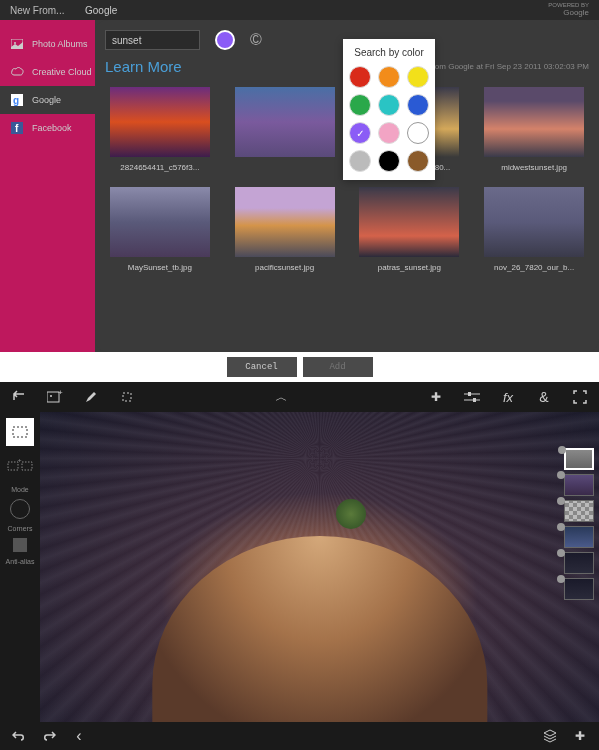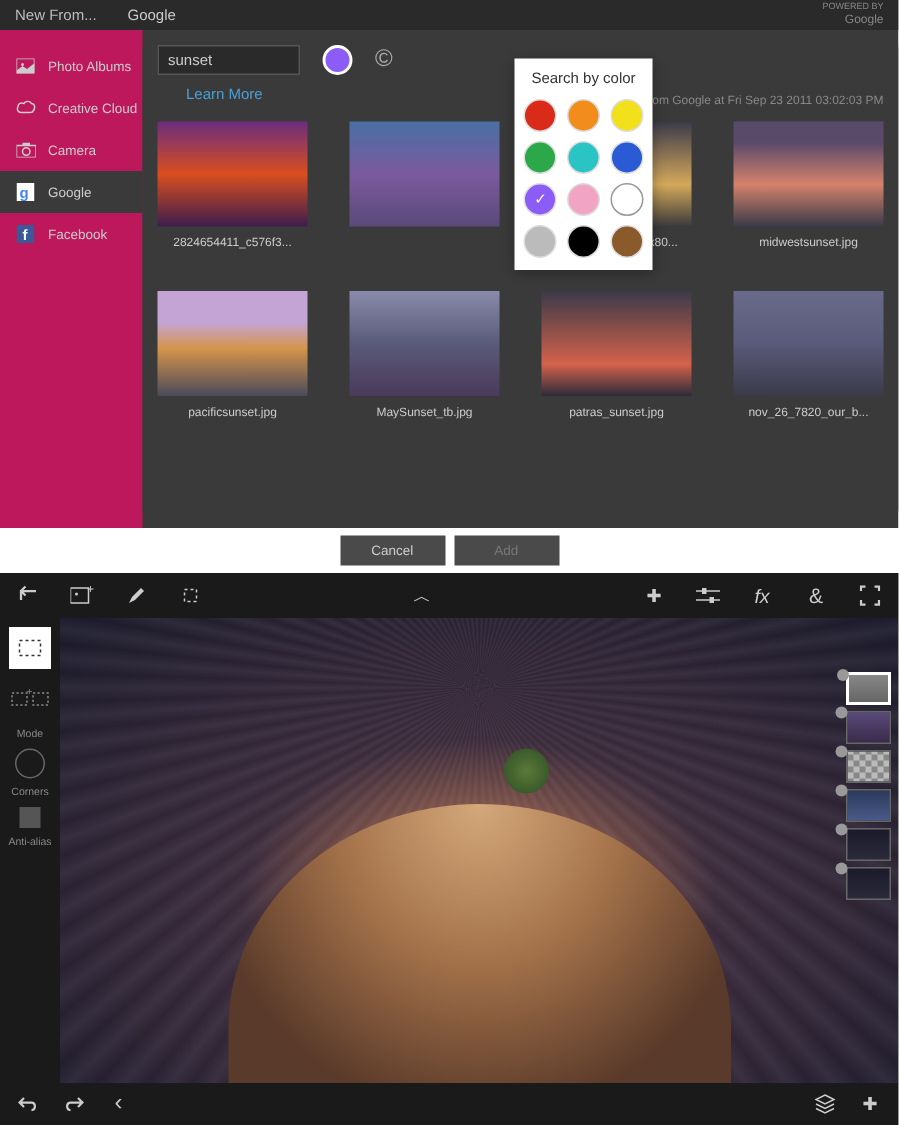--- a/index.html
+++ b/index.html
@@ -22,24 +22,24 @@
 
 .content { flex: 1; background: #3a3a3a; padding: 10px; position: relative; border-radius: 13px; }
 .search-row { display: flex; gap: 15px; align-items: center; margin-bottom: 8px; }
 .search-input { width: 95px; height: 20px; background: #2a2a2a; border: 1px solid #555; color: #ccc; font-size: 10px; padding: 0 6px; }
 .dropdown { width: 85px; height: 20px; background: #2a2a2a; border: 1px solid #555; color: #ccc; font-size: 10px; padding: 0 6px; display: flex; align-items: center; justify-content: space-between; }
 .dropdown-arrow { width: 12px; height: 20px; background: #2a2a2a; border-left: 1px solid #555; display: flex; align-items: center; justify-content: center; color: #888; font-size: 8px; }
 .color-circle { width: 20px; height: 20px; border-radius: 50%; background: #8b5cf6; border: 2px solid #fff; flex-shrink: 0; }
 .copyright-icon { color: #aaa; font-size: 16px; }
 
 .info-row { color: #888; font-size: 9px; margin-bottom: 4px; }
-.info-link { color: #4a9fd8; font-size: 10px; margin-left: 19px; }
+.info-link { color: #4a9fd8; font-size: 15px; }
 .clip-info { position: absolute; right: 10px; top: 42px; color: #888; font-size: 8px; }
 
-.grid { display: grid; grid-template-columns: repeat(4, 1fr); gap: 28px; margin-top: 12px; }
+.grid { display: grid; grid-template-columns: repeat(4, 1fr); gap: 15px; margin-top: 12px; }
 .thumb { display: flex; flex-direction: column; align-items: center; }
 .thumb-img { width: 100px; height: 70px; background: #555; margin-bottom: 6px; }
 .thumb-label { color: #ccc; font-size: 8px; text-align: center; max-width: 100px; overflow: hidden; white-space: nowrap; text-overflow: ellipsis; }
 
 .color-popup { position: absolute; left: 248px; top: 19px; width: 92px; background: #fff; padding: 8px 6px; z-index: 10; box-shadow: 0 2px 8px rgba(0,0,0,0.3); }
 .color-popup-title { font-size: 10px; color: #333; margin-bottom: 8px; text-align: center; }
 .color-grid { display: grid; grid-template-columns: repeat(3, 1fr); gap: 6px; justify-items: center; }
 .color-swatch { width: 22px; height: 22px; border-radius: 50%; border: 1px solid #ddd; position: relative; }
 .color-swatch.selected::after { content: '✓'; position: absolute; top: 50%; left: 50%; transform: translate(-50%, -50%); color: #fff; font-size: 10px; }
 
@@ -48,21 +48,21 @@
 .t2 { background: linear-gradient(180deg, #4a6fa5 0%, #7a5a9d 50%, #5a4a7a 100%); }
 .t3 { background: linear-gradient(180deg, #3a3a4a 0%, #d4a85a 60%, #3a3a3a 100%); }
 .t4 { background: linear-gradient(180deg, #5a4a6a 20%, #d4826a 60%, #3a3a4a 100%); }
 .t5 { background: linear-gradient(180deg, #c4a4d4 30%, #d4944a 55%, #4a4a5a 100%); }
 .t6 { background: linear-gradient(180deg, #8a8aaa 0%, #5a5a7a 50%, #4a3a5a 100%); }
 .t7 { background: linear-gradient(180deg, #3a3a4a 0%, #d4624a 70%, #2a2a3a 100%); }
 .t8 { background: linear-gradient(180deg, #6a6a8a 0%, #5a5a7a 50%, #3a3a4a 100%); }
 
 
 .mid-strip { width: 599px; height: 30px; background: #fff; display: flex; align-items: center; justify-content: center; gap: 6px; }
-.mid-btn { width: 70px; height: 20px; background: #4a4a4a; color: #ccc; font-size: 9px; display: flex; align-items: center; justify-content: center; cursor: pointer; }
+.mid-btn { width: 70px; height: 20px; background: #4a4a4a; color: #ccc; font-size: 9px; display: flex; align-items: center; justify-content: center; cursor: pointer; font-family: Liberation Mono, monospace; }
 .mid-btn.disabled { color: #777; }
 
 
 .bottom-panel { width: 599px; height: 368px; background: #1a1a1a; position: relative; }
 .toolbar-top { height: 30px; background: #1a1a1a; display: flex; align-items: center; padding: 0 10px; gap: 18px; }
 .toolbar-top .spacer { flex: 1; }
 .tool-icon { width: 18px; height: 18px; display: flex; align-items: center; justify-content: center; color: #ccc; font-size: 12px; cursor: pointer; }
 
 .editor-body { display: flex; height: 310px; position: relative; }
 .left-tools { width: 40px; background: #1a1a1a; display: flex; flex-direction: column; align-items: center; padding-top: 6px; gap: 6px; }
@@ -112,30 +112,20 @@
         <span class="sidebar-label">Photo Albums</span>
       </div>
       <div class="sidebar-item">
         <span class="sidebar-icon">
             <svg width="14" height="10" viewBox="0 0 14 10">
               <path d="M4 8 C2 8 1 6 2 4 C2 2 4 1 6 2 C7 0 10 0 11 2 C13 2 14 5 12 7 C12 8 11 8 10 8 Z" fill="none" stroke="#ccc"></path>
             </svg>
           </span>
         <span class="sidebar-label">Creative Cloud</span>
       </div>
-      <div class="sidebar-item">
-        <span class="sidebar-icon">
-            <svg width="13" height="10" viewBox="0 0 13 10">
-              <rect x="0" y="2" width="13" height="8" fill="none" stroke="#ccc"></rect>
-              <rect x="4" y="0" width="5" height="2" fill="#ccc"></rect>
-              <circle cx="6.5" cy="6" r="2.5" fill="none" stroke="#ccc"></circle>
-            </svg>
-          </span>
-        <span class="sidebar-label">Camera</span>
-      </div>
       <div class="sidebar-item active">
         <span class="sidebar-icon">
             <svg width="12" height="12" viewBox="0 0 12 12">
               <rect x="0" y="0" width="12" height="12" fill="#fff"></rect>
               <text x="2" y="10" font-size="10" fill="#4285f4" font-weight="bold">g</text>
             </svg>
           </span>
         <span class="sidebar-label">Google</span>
       </div>
       <div class="sidebar-item">
@@ -168,26 +158,26 @@
           </div>
         <div class="thumb">
             <div class="thumb-img t3"></div>
             <div class="thumb-label">MaySunset_1280x80...</div>
           </div>
         <div class="thumb">
             <div class="thumb-img t4"></div>
             <div class="thumb-label">midwestsunset.jpg</div>
           </div>
         <div class="thumb">
+            <div class="thumb-img t6"></div>
+            <div class="thumb-label">MaySunset_tb.jpg</div>
+          </div>
+        <div class="thumb">
             <div class="thumb-img t5"></div>
             <div class="thumb-label">pacificsunset.jpg</div>
-          </div>
-        <div class="thumb">
-            <div class="thumb-img t6"></div>
-            <div class="thumb-label">MaySunset_tb.jpg</div>
           </div>
         <div class="thumb">
             <div class="thumb-img t7"></div>
             <div class="thumb-label">patras_sunset.jpg</div>
           </div>
         <div class="thumb">
             <div class="thumb-img t8"></div>
             <div class="thumb-label">nov_26_7820_our_b...</div>
           </div>
       </div>

